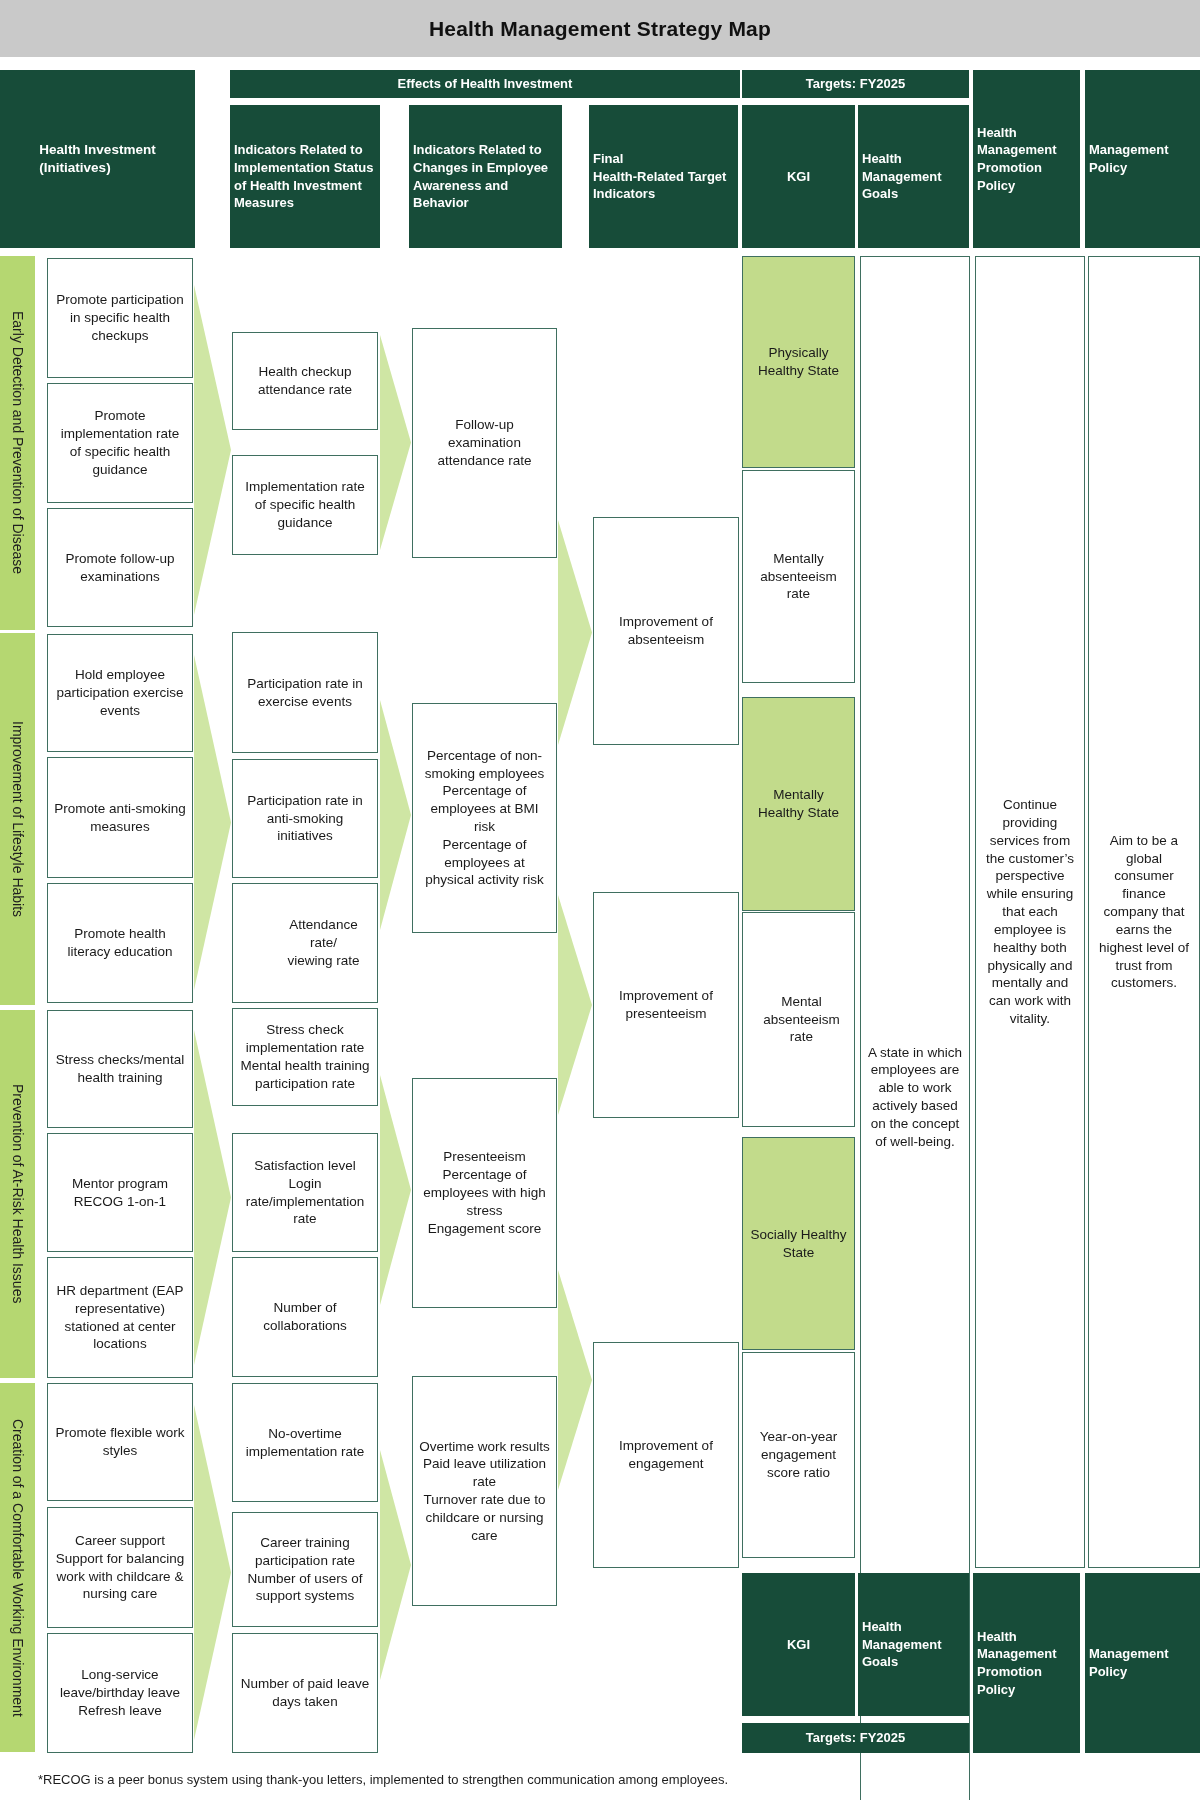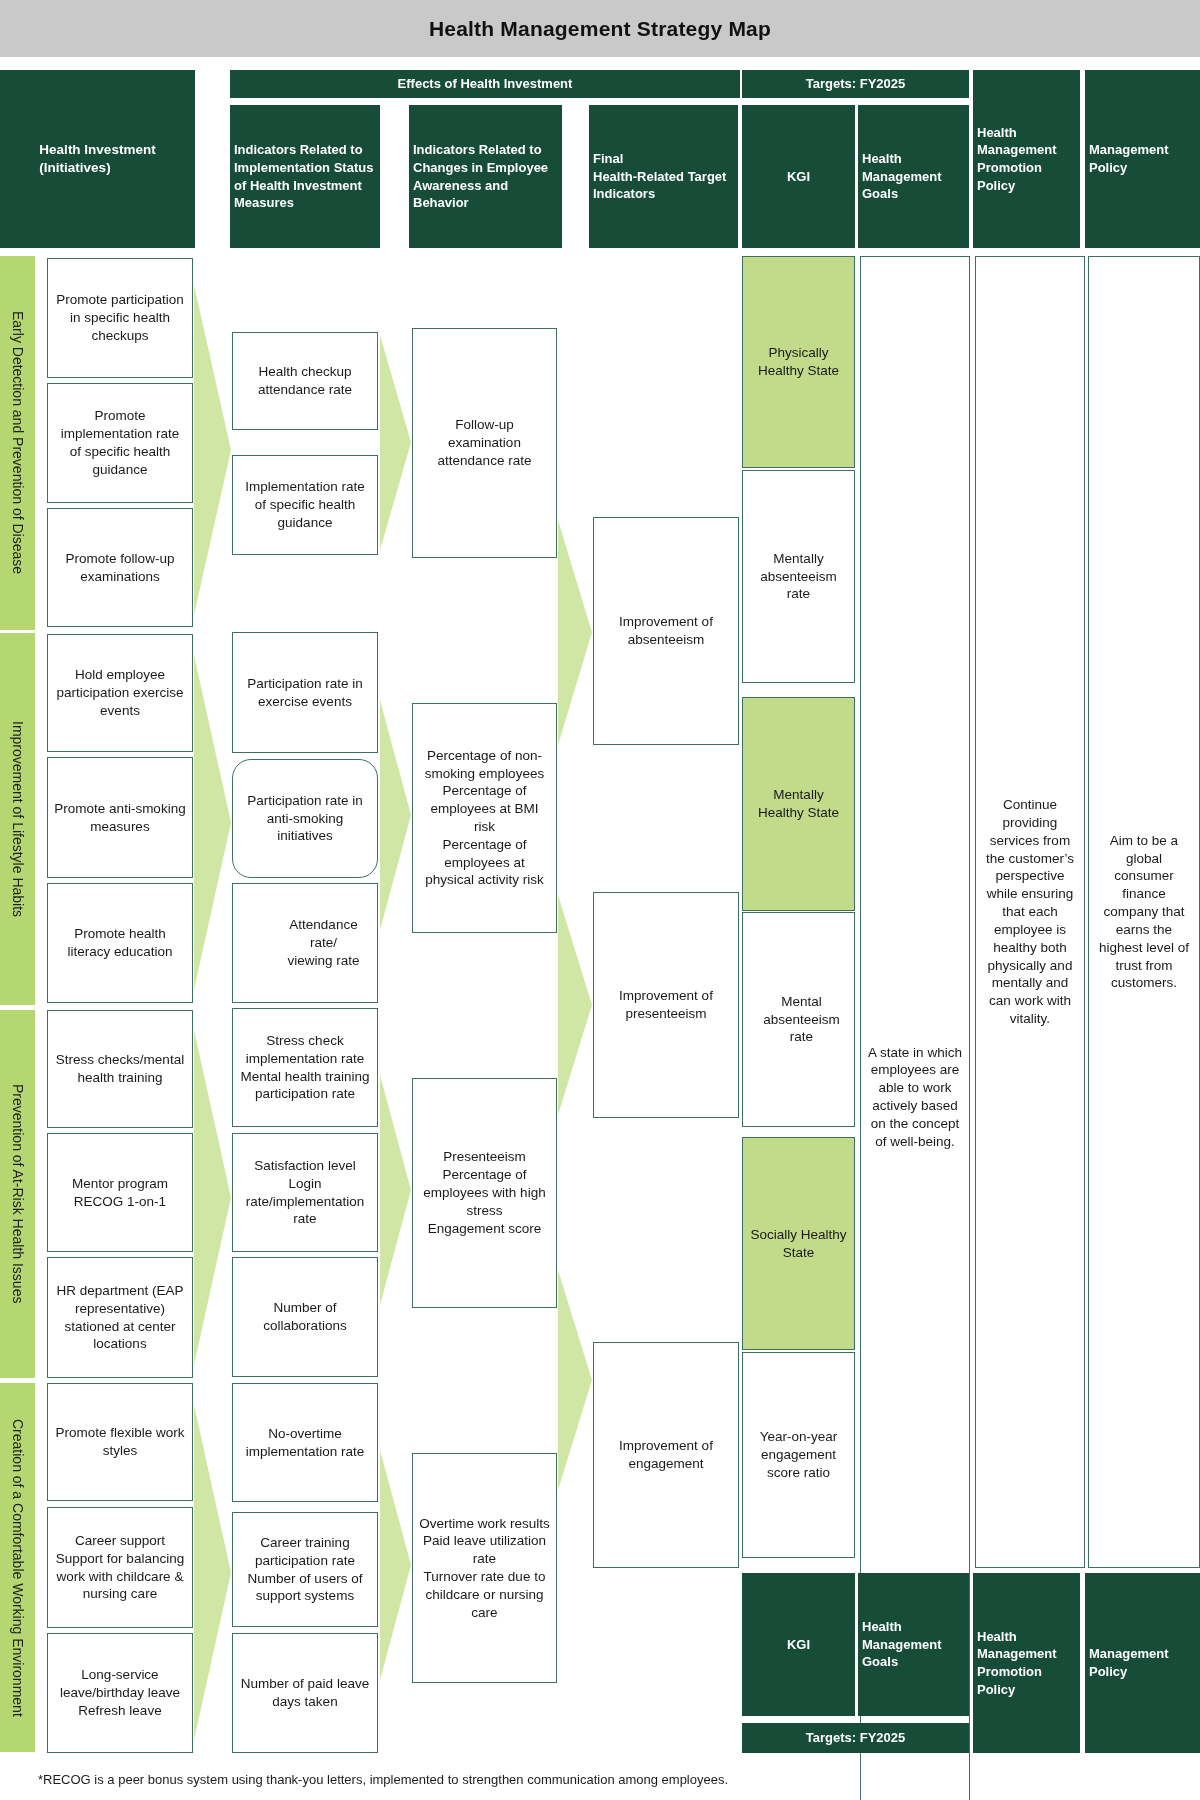--- a/index.html
+++ b/index.html
@@ -74,24 +74,24 @@
 Refresh leave</div>
 
   <div class="arrow tri" style="left:194px; top:285px; width:37px; height:330px;"></div>
   <div class="arrow tri" style="left:194px; top:655px; width:37px; height:335px;"></div>
   <div class="arrow tri" style="left:194px; top:1030px; width:37px; height:335px;"></div>
   <div class="arrow tri" style="left:194px; top:1405px; width:37px; height:335px;"></div>
 
   <div class="box" style="left:232px; top:332px; width:146px; height:98px;">Health checkup attendance rate</div>
   <div class="box" style="left:232px; top:455px; width:146px; height:100px;">Implementation rate of specific health guidance</div>
   <div class="box" style="left:232px; top:632px; width:146px; height:121px;">Participation rate in exercise events</div>
-  <div class="box" style="left:232px; top:759px; width:146px; height:119px;border-radius:19px;">Participation rate in anti-smoking initiatives</div>
+  <div class="box" style="left:232px; top:759px; width:146px; height:119px;">Participation rate in anti-smoking initiatives</div>
   <div class="box" style="left:232px; top:883px; width:146px; height:120px;padding-left:43px;">Attendance rate/
 viewing rate</div>
-  <div class="box" style="left:232px; top:1008px; width:146px; height:119px;">Stress check implementation rate
+  <div class="box" style="left:232px; top:1008px; width:146px; height:98px;">Stress check implementation rate
 Mental health training participation rate</div>
   <div class="box" style="left:232px; top:1133px; width:146px; height:119px;">Satisfaction level
 Login rate/implementation rate</div>
   <div class="box" style="left:232px; top:1257px; width:146px; height:120px;">Number of collaborations</div>
   <div class="box" style="left:232px; top:1383px; width:146px; height:119px;">No-overtime implementation rate</div>
   <div class="box" style="left:232px; top:1512px; width:146px; height:115px;">Career training participation rate
 Number of users of support systems</div>
   <div class="box" style="left:232px; top:1633px; width:146px; height:120px;">Number of paid leave days taken</div>
 
   <div class="arrow tri" style="left:380px; top:335px; width:31px; height:215px;"></div>
@@ -99,21 +99,21 @@
   <div class="arrow tri" style="left:380px; top:1075px; width:31px; height:230px;"></div>
   <div class="arrow tri" style="left:380px; top:1450px; width:31px; height:230px;"></div>
 
   <div class="box" style="left:412px; top:328px; width:145px; height:230px;">Follow-up examination attendance rate</div>
   <div class="box" style="left:412px; top:703px; width:145px; height:230px;">Percentage of non-smoking employees
 Percentage of employees at BMI risk
 Percentage of employees at physical activity risk</div>
   <div class="box" style="left:412px; top:1078px; width:145px; height:230px;">Presenteeism
 Percentage of employees with high stress
 Engagement score</div>
-  <div class="box" style="left:412px; top:1453px; width:145px; height:230px;">Overtime work results
+  <div class="box" style="left:412px; top:1376px; width:145px; height:230px;">Overtime work results
 Paid leave utilization rate
 Turnover rate due to childcare or nursing care</div>
 
   <div class="arrow tri" style="left:558px; top:520px; width:34px; height:225px;"></div>
   <div class="arrow tri" style="left:558px; top:895px; width:34px; height:220px;"></div>
   <div class="arrow tri" style="left:558px; top:1270px; width:34px; height:220px;"></div>
 
   <div class="box" style="left:593px; top:517px; width:146px; height:228px;">Improvement of absenteeism</div>
   <div class="box" style="left:593px; top:892px; width:146px; height:226px;">Improvement of presenteeism</div>
   <div class="box" style="left:593px; top:1342px; width:146px; height:226px;">Improvement of engagement</div>

